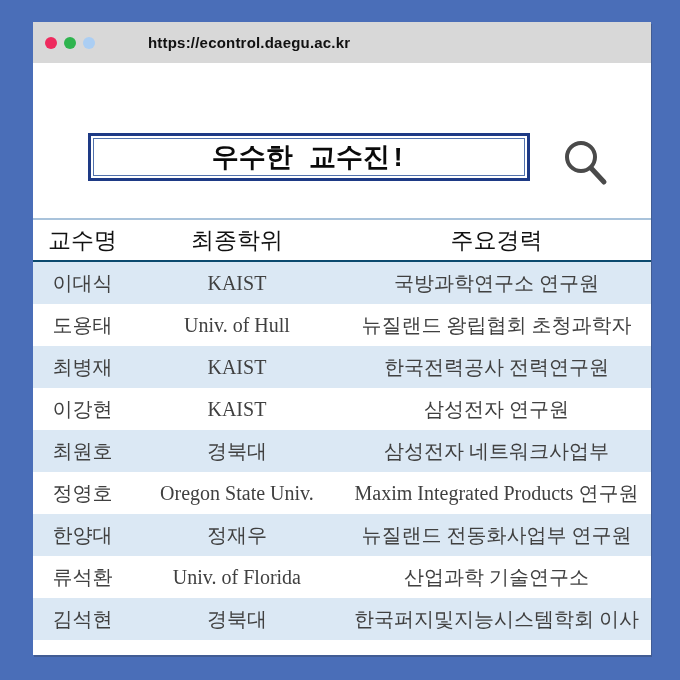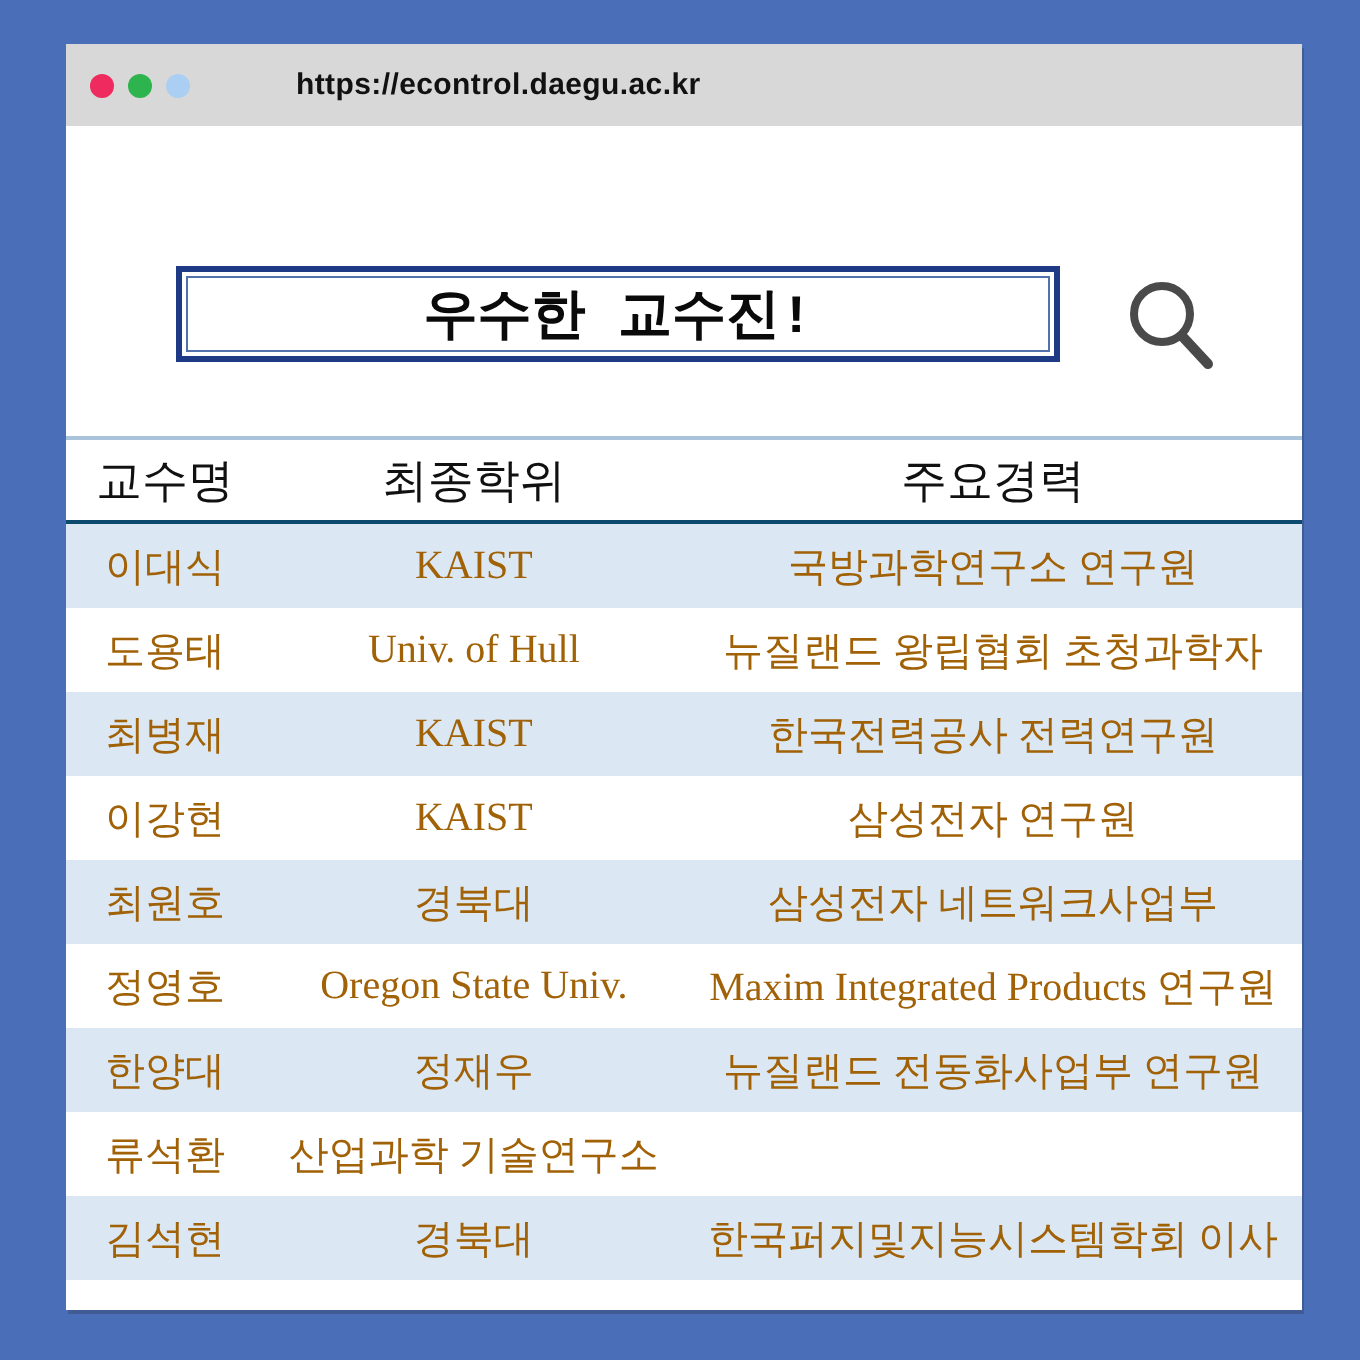--- a/index.html
+++ b/index.html
@@ -43,21 +43,21 @@
   .thead{
     display:grid;grid-template-columns:16% 34% 50%;
     height:40px;align-items:center;
     border-top:2px solid #a9c3db;border-bottom:2px solid #0c4a6e;
     font-size:23px;color:#111;
   }
   .thead div{text-align:center;}
   .row{
     display:grid;grid-template-columns:16% 34% 50%;
     height:42px;align-items:center;
-    font-size:20px;color:#a16207;
+    font-size:20px;color:#404040;
   }
   .row:nth-child(odd){background:#dbe8f4;}
   .cell{text-align:center;white-space:nowrap;}
 </style>
 </head>
 <body>
 
 <div class="window">
   <div class="titlebar">
     <div class="dots">
@@ -115,20 +115,21 @@
             <div class="cell">Oregon State Univ.</div>
             <div class="cell">Maxim Integrated Products 연구원</div>
           </div>
           <div class="row">
             <div class="cell">한양대</div>
             <div class="cell">정재우</div>
             <div class="cell">뉴질랜드 전동화사업부 연구원</div>
           </div>
           <div class="row">
             <div class="cell">류석환</div>
+            <div class="cell">Univ. of Florida</div>
             <div class="cell">산업과학 기술연구소</div>
           </div>
           <div class="row">
             <div class="cell">김석현</div>
             <div class="cell">경북대</div>
             <div class="cell">한국퍼지및지능시스템학회 이사</div>
           </div>
         </div>
     </div>
   </div>

